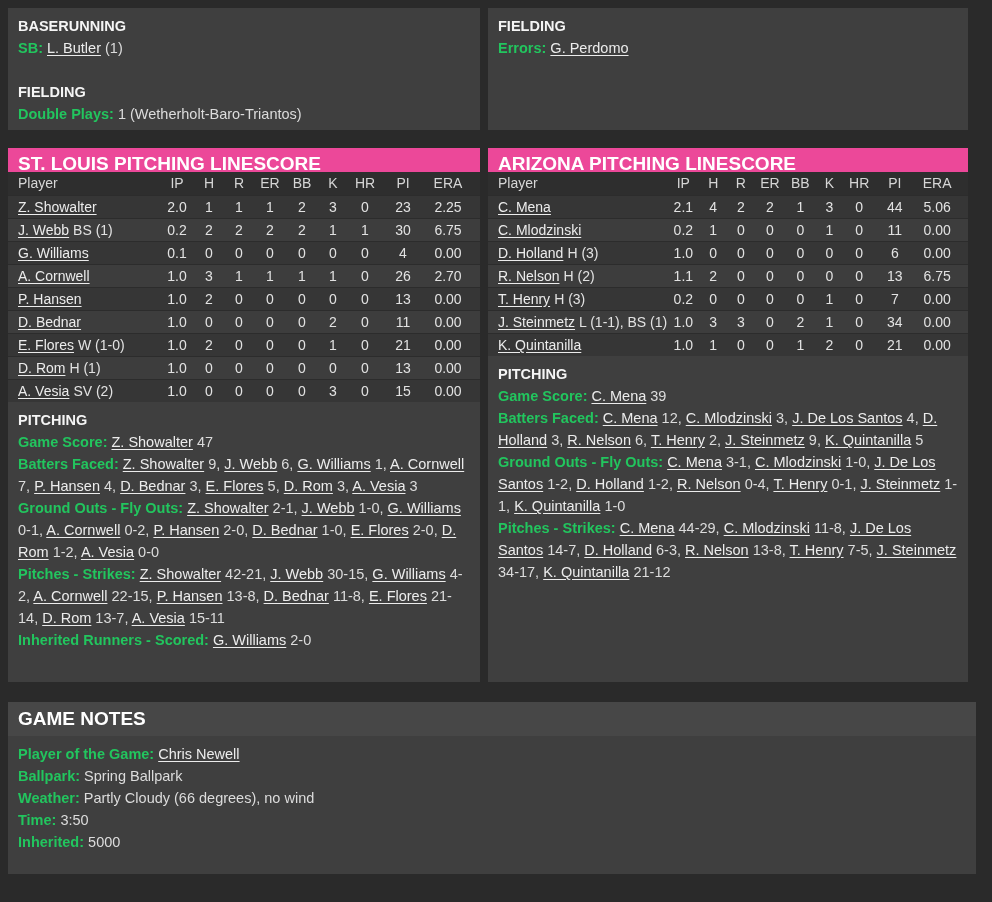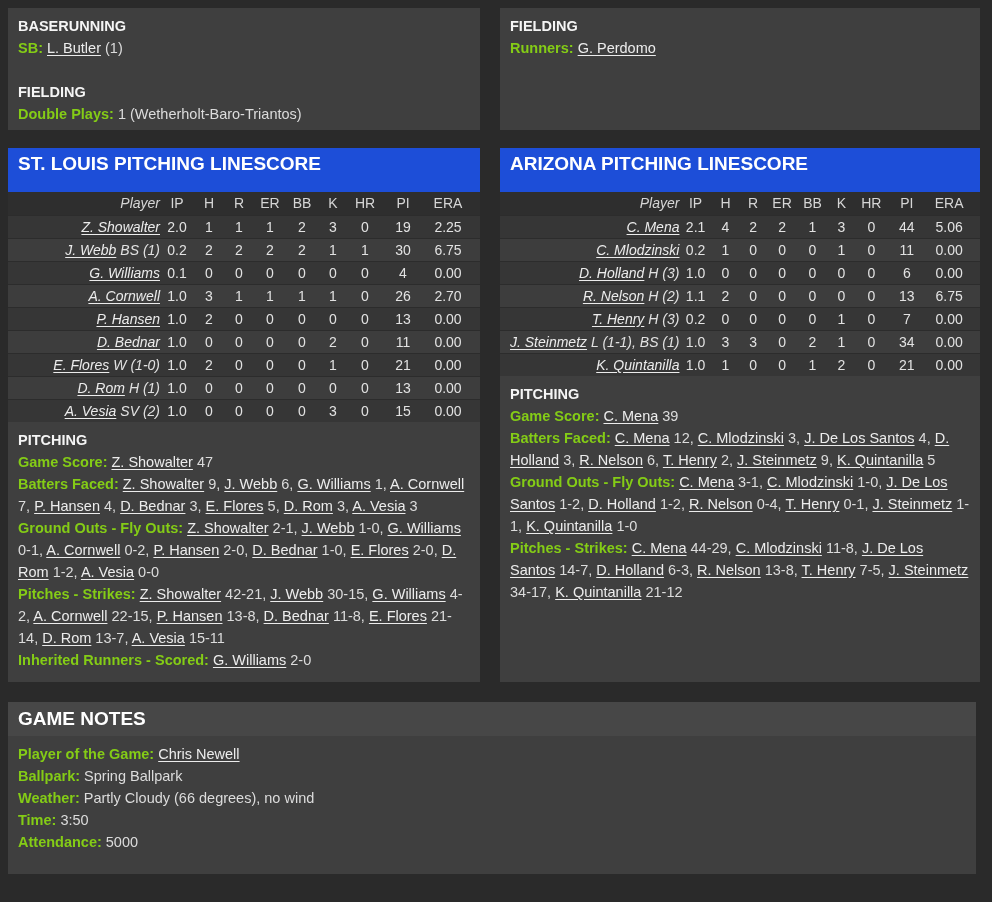--- a/index.html
+++ b/index.html
@@ -4,57 +4,57 @@
 <style>
   * { margin:0; padding:0; box-sizing:border-box; }
   html, body { overflow:hidden; }
   body {
     width:992px; height:902px;
     background:#2a2a2a;
     font-family:"Liberation Sans", sans-serif;
     color:#e0e0e0;
   }
   .page { position:relative; width:992px; height:902px; padding:8px; }
-  .cols { display:flex; gap:20px; }
+  .cols { display:flex; gap:8px; }
   .panel { background:#3f3f3f; }
   .p-left  { width:472px; }
   .p-right { width:480px; }
   .top-panel { height:122px; padding:7px 10px; }
   .mid-row { margin-top:18px; }
   .mid-panel { height:534px; }
   .notes-panel { width:968px; height:172px; margin-top:20px; }
 
   .sec-title { font-size:14.5px; font-weight:bold; color:#f5f5f5; line-height:22px; }
   .line { font-size:14.5px; line-height:22px; color:#dcdcdc; }
-  .line b { color:#84cc16; margin-right:4px; font-weight:bold; }
+  .line b { color:#22c55e; margin-right:4px; font-weight:bold; }
   .blank { height:22px; }
 
   .bar-title {
-    height:44px; line-height:32px; padding:0 10px;
-    background:#1d4ed8; color:#ffffff;
+    height:24px; line-height:32px; padding:0 10px;
+    background:#ec4899; color:#ffffff;
     font-size:19px; font-weight:bold; white-space:nowrap;
   }
   .notes-panel .bar-title { background:#474747; height:34px; line-height:34px; }
 
   table.linescore { width:100%; border-collapse:collapse; font-size:14px; table-layout:auto; }
   .linescore th {
     background:#2e2e2e; color:#d6d6d6; font-weight:normal;
     height:23px; text-align:center;
   }
   .linescore th:nth-of-type(2)  { width:34px; }
   .linescore th:nth-of-type(3)  { width:30px; }
   .linescore th:nth-of-type(4)  { width:30px; }
   .linescore th:nth-of-type(5)  { width:32px; }
   .linescore th:nth-of-type(6)  { width:32px; }
   .linescore th:nth-of-type(7)  { width:30px; }
   .linescore th:nth-of-type(8)  { width:34px; }
   .linescore th:nth-of-type(9)  { width:42px; }
   .linescore th:nth-of-type(10) { width:56px; }
   .linescore td { height:23px; text-align:center; color:#e2e2e2; }
-  .linescore th:first-of-type, .linescore td:first-of-type { text-align:right; padding-left:10px; white-space:nowrap;font-style:italic; }
+  .linescore th:first-of-type, .linescore td:first-of-type { text-align:left; padding-left:10px; white-space:nowrap; }
   .linescore th:last-of-type,  .linescore td:last-of-type  { padding-right:8px; }
   .linescore tbody tr { border-top:1px solid #2c2c2c; }
   .linescore tbody tr:nth-of-type(odd)  { background:#363636; }
   .linescore tbody tr:nth-of-type(even) { background:#3d3d3d; }
   .note { margin-left:4px; }
 
   a.plink { color:#ececec; text-decoration:underline; text-underline-offset:2px; cursor:pointer; }
   .pitch-block { padding:7px 10px 0 10px; }
   .seg, .stxt, .parts { display:inline; }
 </style>
@@ -66,21 +66,21 @@
   <div class="cols">
     <section class="panel p-left top-panel">
       <h3 class="sec-title">BASERUNNING</h3>
       <p class="line"><b>SB:</b><span class="parts"><span class="seg"><a class="plink">L. Butler</a><span class="stxt"> (1)</span></span></span></p>
       <div class="blank"></div>
       <h3 class="sec-title">FIELDING</h3>
       <p class="line"><b>Double Plays:</b><span class="parts"><span class="seg"><span class="stxt">1 (Wetherholt-Baro-Triantos)</span></span></span></p>
     </section>
     <section class="panel p-right top-panel">
       <h3 class="sec-title">FIELDING</h3>
-      <p class="line"><b>Runners:</b><span class="parts"><span class="seg"><a class="plink">G. Perdomo</a></span></span></p>
+      <p class="line"><b>Errors:</b><span class="parts"><span class="seg"><a class="plink">G. Perdomo</a></span></span></p>
     </section>
   </div>
 
   <div class="cols mid-row">
 
     <section class="panel p-left mid-panel">
       <div class="bar-title">ST. LOUIS PITCHING LINESCORE</div>
       <table class="linescore">
         <thead>
           <tr>
@@ -100,21 +100,21 @@
 
             <tr class="ls-row">
               <td><a class="plink">Z. Showalter</a></td>
               <td>2.0</td>
               <td>1</td>
               <td>1</td>
               <td>1</td>
               <td>2</td>
               <td>3</td>
               <td>0</td>
-              <td>19</td>
+              <td>23</td>
               <td>2.25</td>
             </tr>
 
             <tr class="ls-row">
               <td><a class="plink">J. Webb</a><span class="note">BS (1)</span></td>
               <td>0.2</td>
               <td>2</td>
               <td>2</td>
               <td>2</td>
               <td>2</td>
@@ -348,17 +348,17 @@
     </section>
   </div>
 
   <section class="panel notes-panel">
     <div class="bar-title">GAME NOTES</div>
     <div class="pitch-block">
       <p class="line"><b>Player of the Game:</b><span class="parts"><span class="seg"><a class="plink">Chris Newell</a></span></span></p>
       <p class="line"><b>Ballpark:</b><span class="parts"><span class="seg"><span class="stxt">Spring Ballpark</span></span></span></p>
       <p class="line"><b>Weather:</b><span class="parts"><span class="seg"><span class="stxt">Partly Cloudy (66 degrees), no wind</span></span></span></p>
       <p class="line"><b>Time:</b><span class="parts"><span class="seg"><span class="stxt">3:50</span></span></span></p>
-      <p class="line"><b>Attendance:</b><span class="parts"><span class="seg"><span class="stxt">5000</span></span></span></p>
+      <p class="line"><b>Inherited:</b><span class="parts"><span class="seg"><span class="stxt">5000</span></span></span></p>
     </div>
   </section>
 
 </div>
 
 </body></html>

